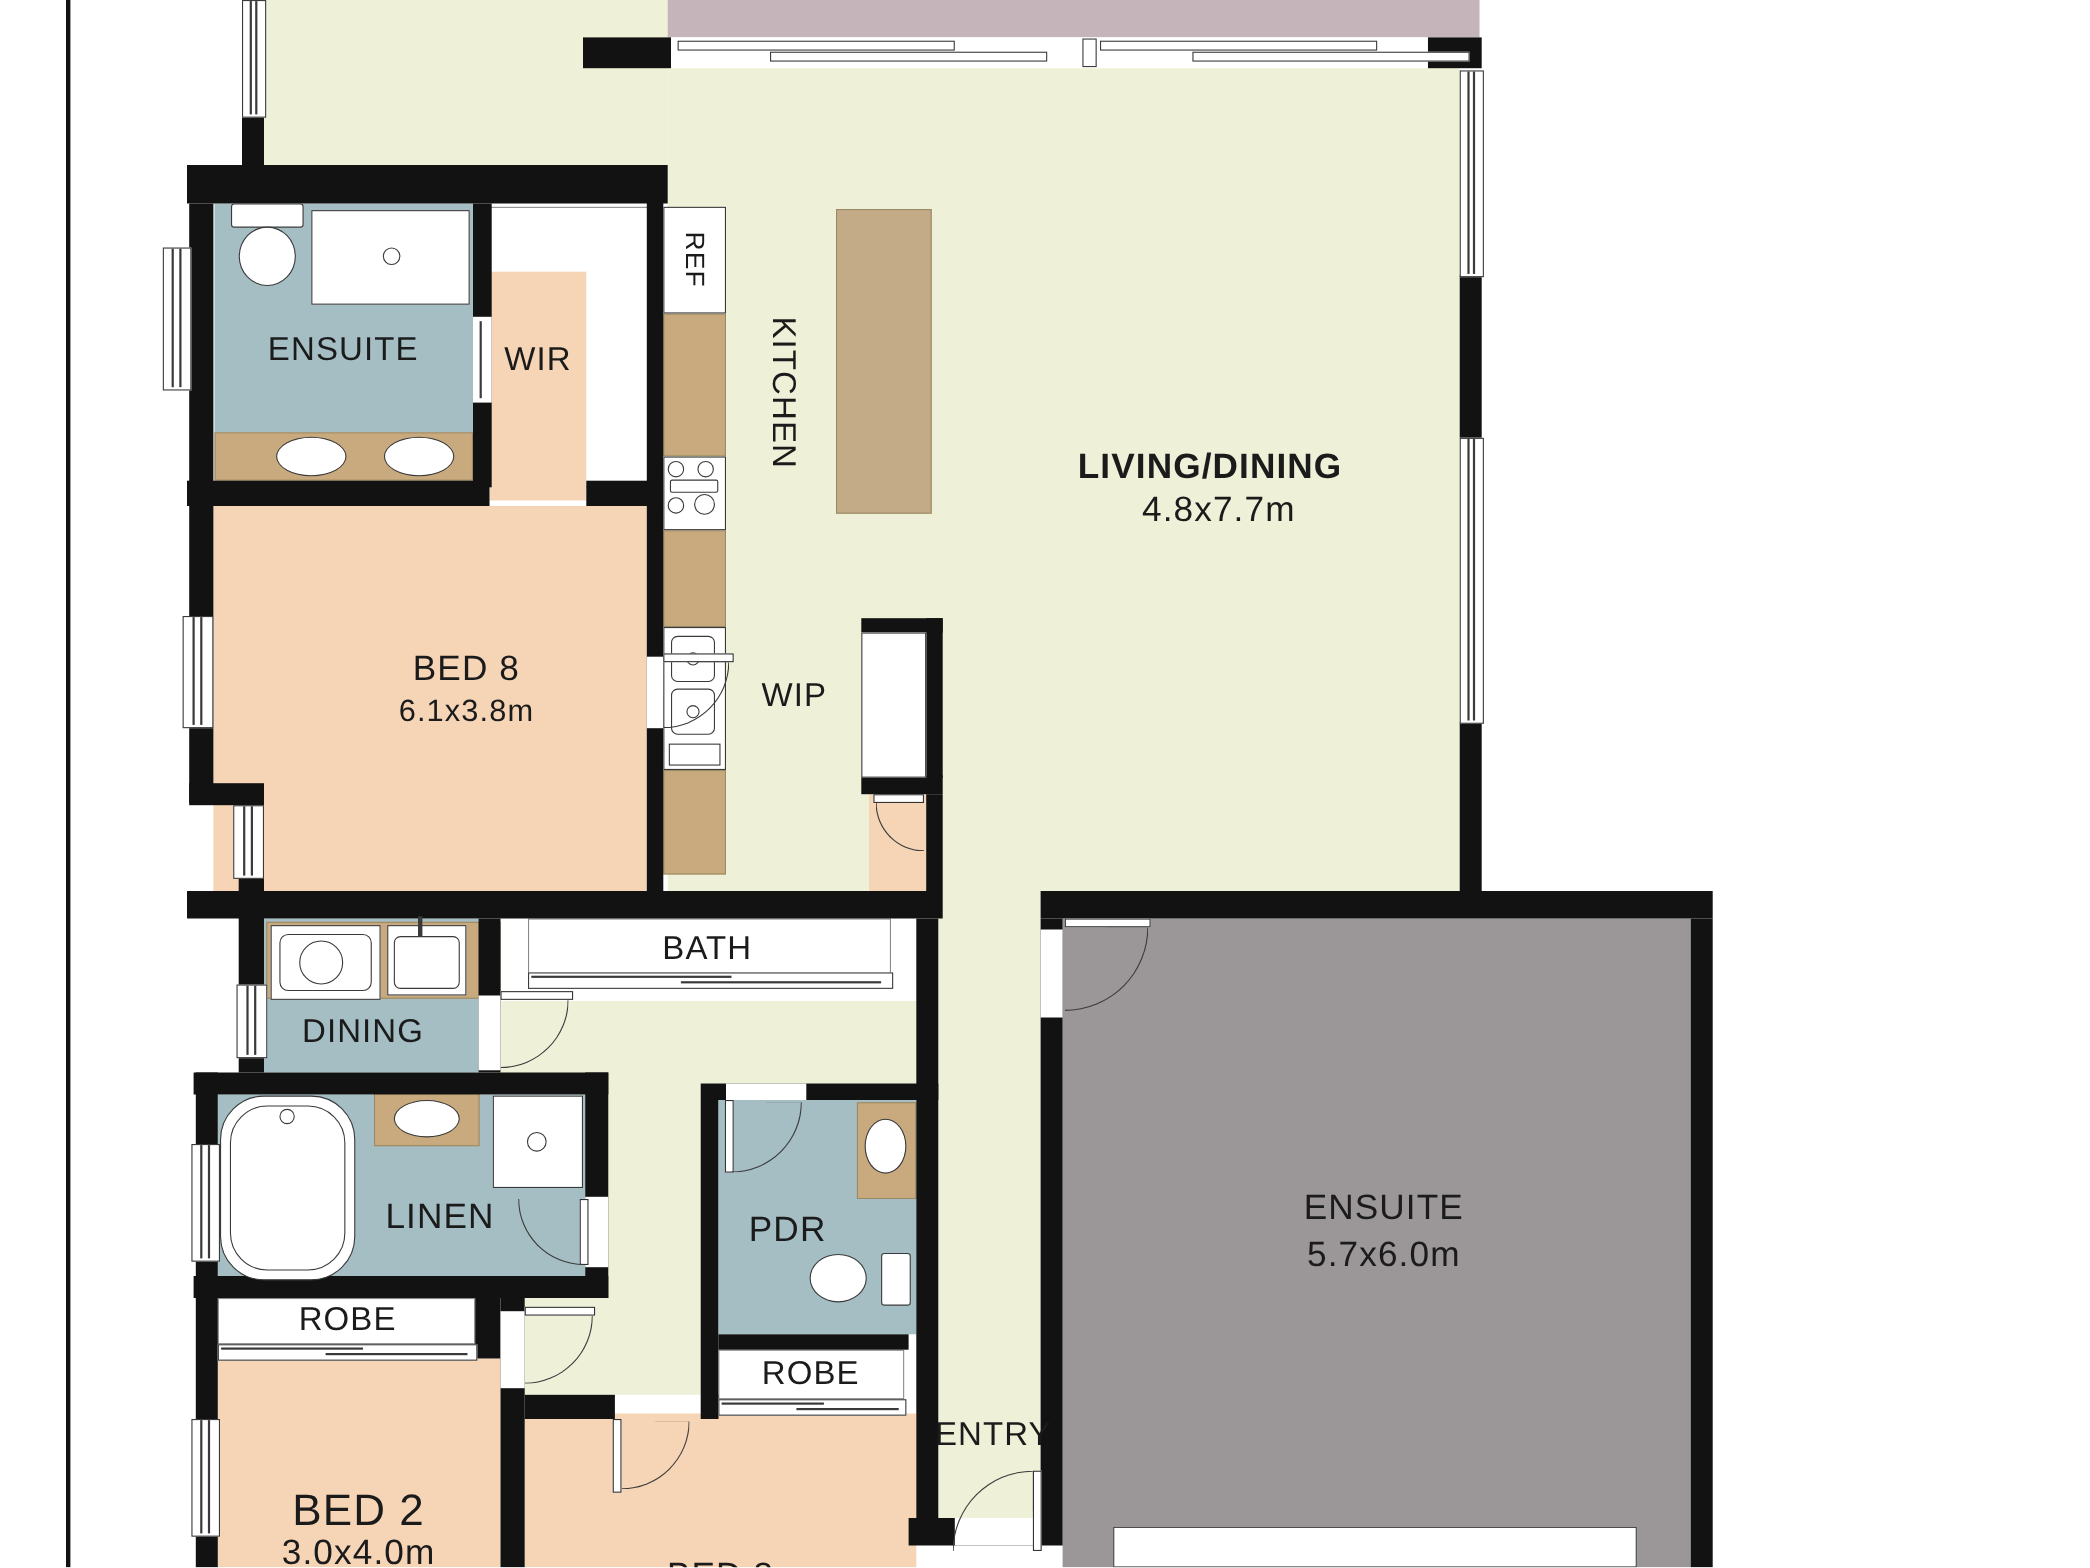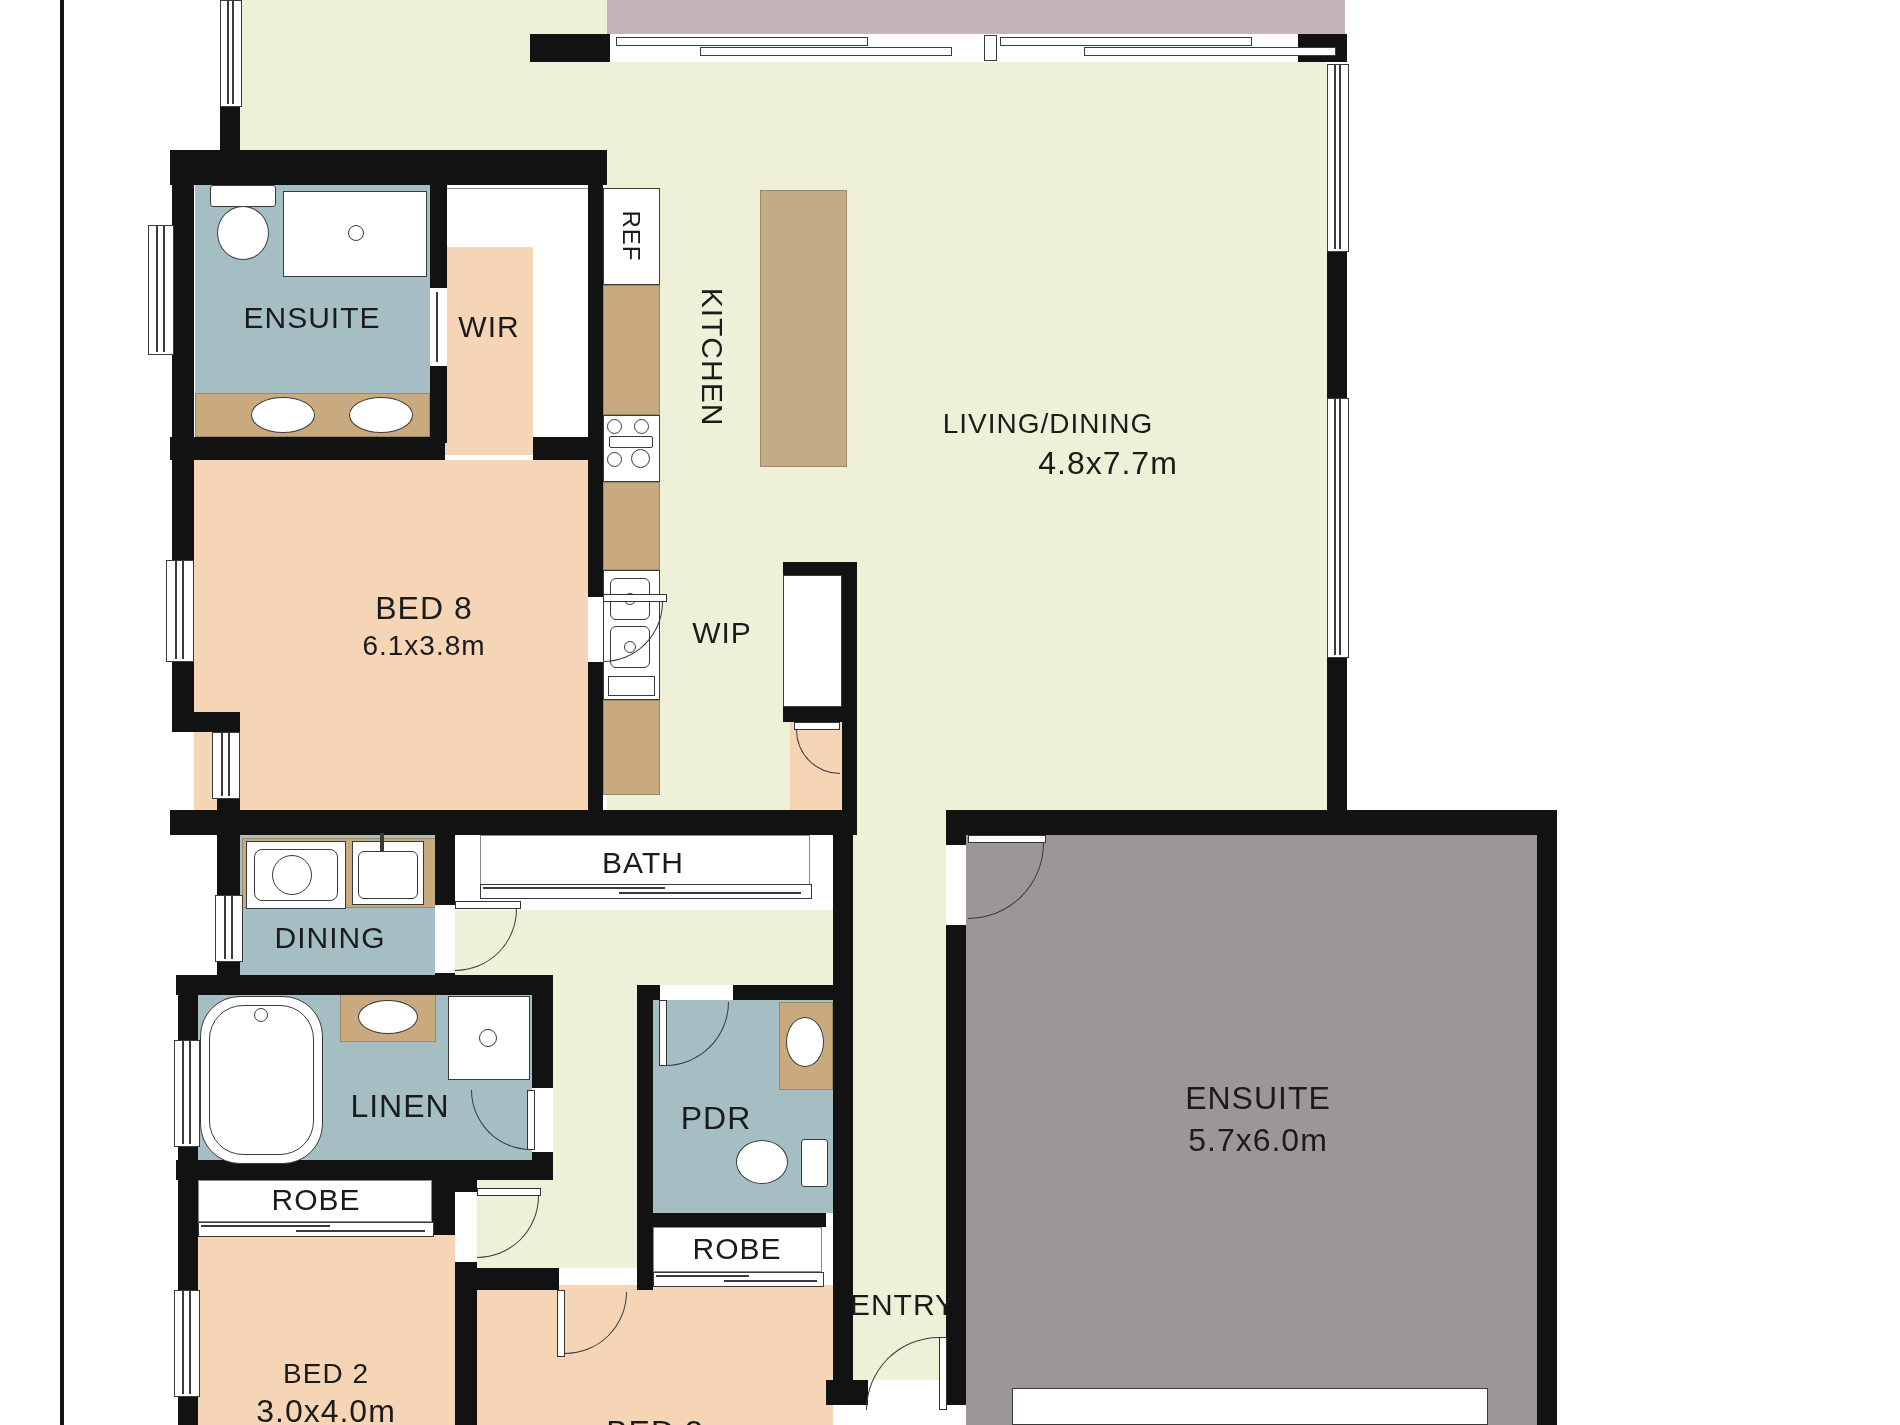--- a/index.html
+++ b/index.html
@@ -190,30 +190,30 @@
     <div class="leaf" style="left: 794px; top: 722px; width: 46px; height: 8px;"></div>
     <div class="arc" style="left: 796px; top: 730px; width: 44px; height: 44px; border-left: 1.5px solid rgb(58, 58, 58); border-bottom: 1.5px solid rgb(58, 58, 58); border-bottom-left-radius: 100%;"></div>
     <div class="leaf" style="left: 477px; top: 1188px; width: 64px; height: 8px;"></div>
     <div class="arc" style="left: 477px; top: 1196px; width: 62px; height: 62px; border-right: 1.5px solid rgb(58, 58, 58); border-bottom: 1.5px solid rgb(58, 58, 58); border-bottom-right-radius: 100%;"></div>
     <div class="leaf" style="left: 557px; top: 1290px; width: 8px; height: 67px;"></div>
     <div class="arc" style="left: 565px; top: 1292px; width: 62px; height: 62px; border-right: 1.5px solid rgb(58, 58, 58); border-bottom: 1.5px solid rgb(58, 58, 58); border-bottom-right-radius: 100%;"></div>
     <div class="lbl" style="left: 312px; top: 318px; font-size: 30px;">ENSUITE</div>
     <div class="lbl" style="left: 489px; top: 327px; font-size: 30px;">WIR</div>
     <div class="lbl rot" style="left: 631px; top: 236px; font-size: 24px;">REF</div>
     <div class="lbl rot" style="left: 712px; top: 357px; font-size: 30px;">KITCHEN</div>
-    <div class="lbl" style="left: 1048px; top: 424px; font-size: 28px;">LIVING/DINING</div>
+    <div class="lbl" style="left: 1100px; top: 424px; font-size: 32px; font-weight: bold;">LIVING/DINING</div>
     <div class="lbl" style="left: 1108px; top: 463px; font-size: 32px;">4.8x7.7m</div>
     <div class="lbl" style="left: 424px; top: 608px; font-size: 32px;">BED 8</div>
     <div class="lbl" style="left: 424px; top: 646px; font-size: 28px;">6.1x3.8m</div>
     <div class="lbl" style="left: 722px; top: 633px; font-size: 30px;">WIP</div>
     <div class="lbl" style="left: 643px; top: 863px; font-size: 30px;">BATH</div>
     <div class="lbl" style="left: 330px; top: 938px; font-size: 30px;">DINING</div>
     <div class="lbl" style="left: 400px; top: 1106px; font-size: 32px;">LINEN</div>
     <div class="lbl" style="left: 316px; top: 1200px; font-size: 30px;">ROBE</div>
     <div class="lbl" style="left: 716px; top: 1118px; font-size: 32px;">PDR</div>
     <div class="lbl" style="left: 737px; top: 1249px; font-size: 30px;">ROBE</div>
     <div class="lbl" style="left: 903px; top: 1305px; font-size: 30px;">ENTRY</div>
     <div class="lbl" style="left: 1258px; top: 1098px; font-size: 32px;">ENSUITE</div>
     <div class="lbl" style="left: 1258px; top: 1140px; font-size: 32px;">5.7x6.0m</div>
-    <div class="lbl" style="left: 326px; top: 1374px; font-size: 28px;">BED 2</div>
+    <div class="lbl" style="left: 326px; top: 1374px; font-size: 40px;">BED 2</div>
     <div class="lbl" style="left: 326px; top: 1411px; font-size: 32px;">3.0x4.0m</div>
     <div class="lbl" style="left: 655px; top: 1432px; font-size: 32px;">BED 3</div>
   </div>
 
 </body></html>

